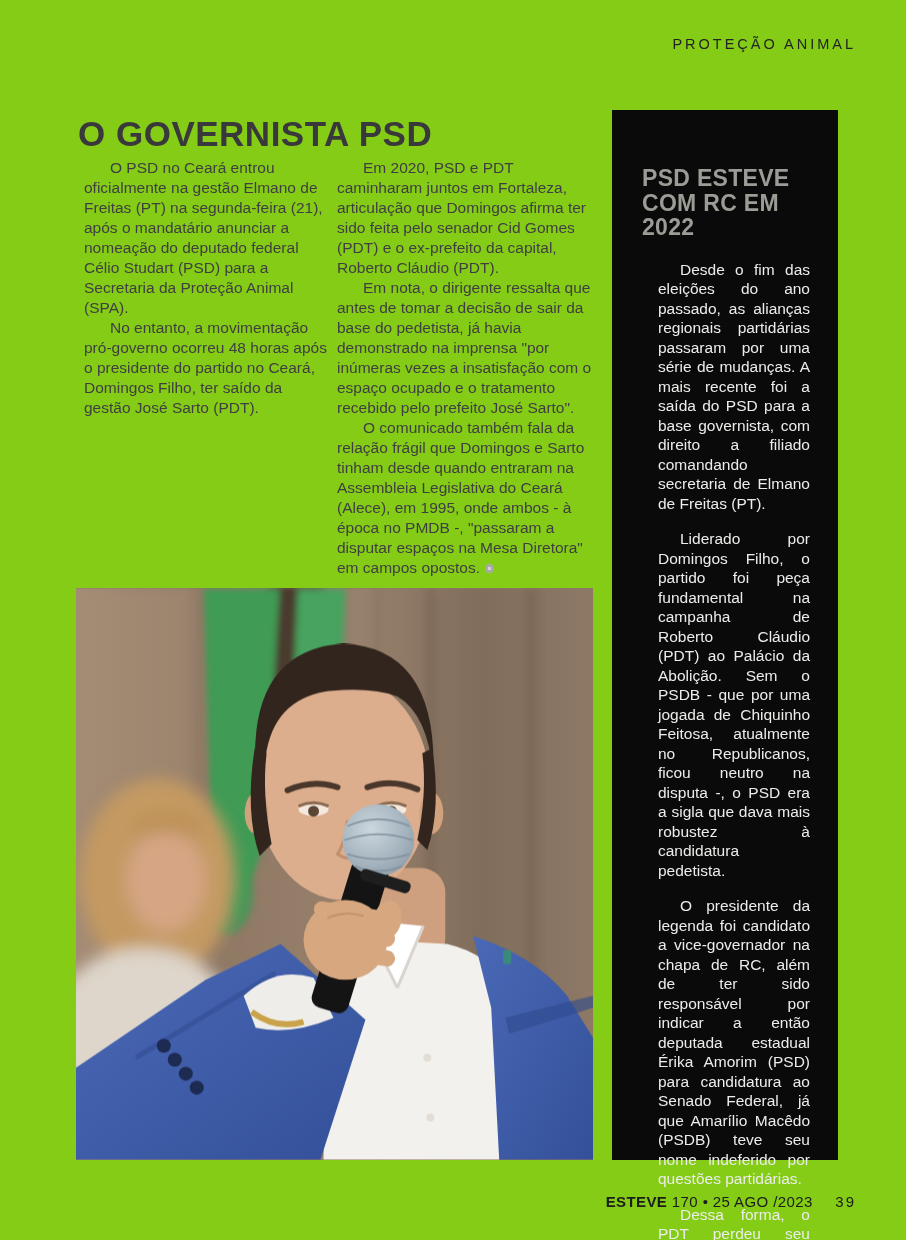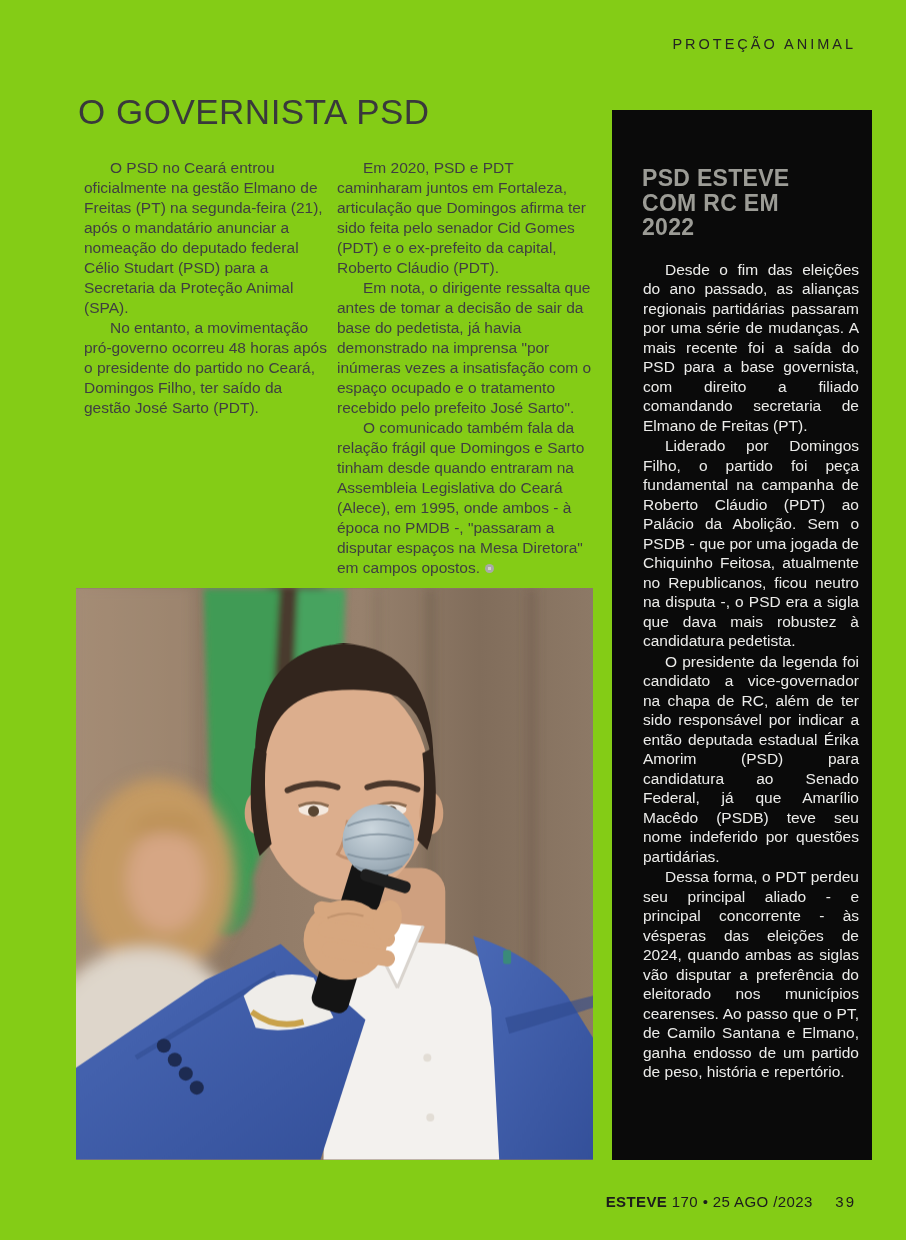--- a/index.html
+++ b/index.html
@@ -7,47 +7,47 @@
     position:relative;width:906px;height:1240px;margin:0 auto;
     background:#84cc16;overflow:hidden;
     font-family:"Liberation Sans","DejaVu Sans",sans-serif;
     box-shadow:0 0 0 1px #d6d6d6;
   }
   .section-label{
     position:absolute;top:36px;right:50px;
     font-size:14.5px;letter-spacing:3px;color:#232323;font-weight:400;
   }
   .main-title{
-    position:absolute;left:78px;top:92px;margin:0;
-    font-size:35px;font-weight:400;color:#39393b;letter-spacing:0.5px;
+    position:absolute;left:78px;top:114px;margin:0;
+    font-size:35px;font-weight:700;color:#39393b;letter-spacing:0.5px;
   }
   .col{position:absolute;top:158px;}
   .col-1{left:84px;width:246px;}
   .col-2{left:337px;width:256px;}
   .col p{
     margin:0;text-indent:26px;
     font-size:15.5px;line-height:20px;color:#3f3f41;text-align:left;
   }
   .end-mark{
     display:inline-block;width:9px;height:9px;border-radius:50%;
     background:radial-gradient(circle,#d2d2d0 0 28%,#a9a9a7 30%);
     margin-left:5px;
   }
   .sidebar{
-    position:absolute;left:612px;top:110px;width:260px;height:1050px;
+    position:absolute;left:612px;top:110px;width:226px;height:1050px;
     background:#0a0a0a;box-sizing:border-box;
     padding:56px 12px 0 30px;
   }
   .sidebar-title{
     margin:0 0 20px 0;max-width:175px;
     font-size:23px;line-height:24.5px;font-weight:700;
     color:#9c9c96;letter-spacing:0.3px;
   }
   .sidebar p{
-    margin:1px;text-indent:22px;
+    margin:16px;text-indent:22px;
     font-size:15.5px;line-height:19.5px;color:#ececea;text-align:justify;
   }
   .photo{
     position:absolute;left:76px;top:588px;width:517px;height:572px;
     overflow:hidden;background:#8d7966;
   }
   .footer{
     position:absolute;top:1193px;right:50px;
     font-size:15px;color:#1c1c1c;letter-spacing:0.4px;
   }

